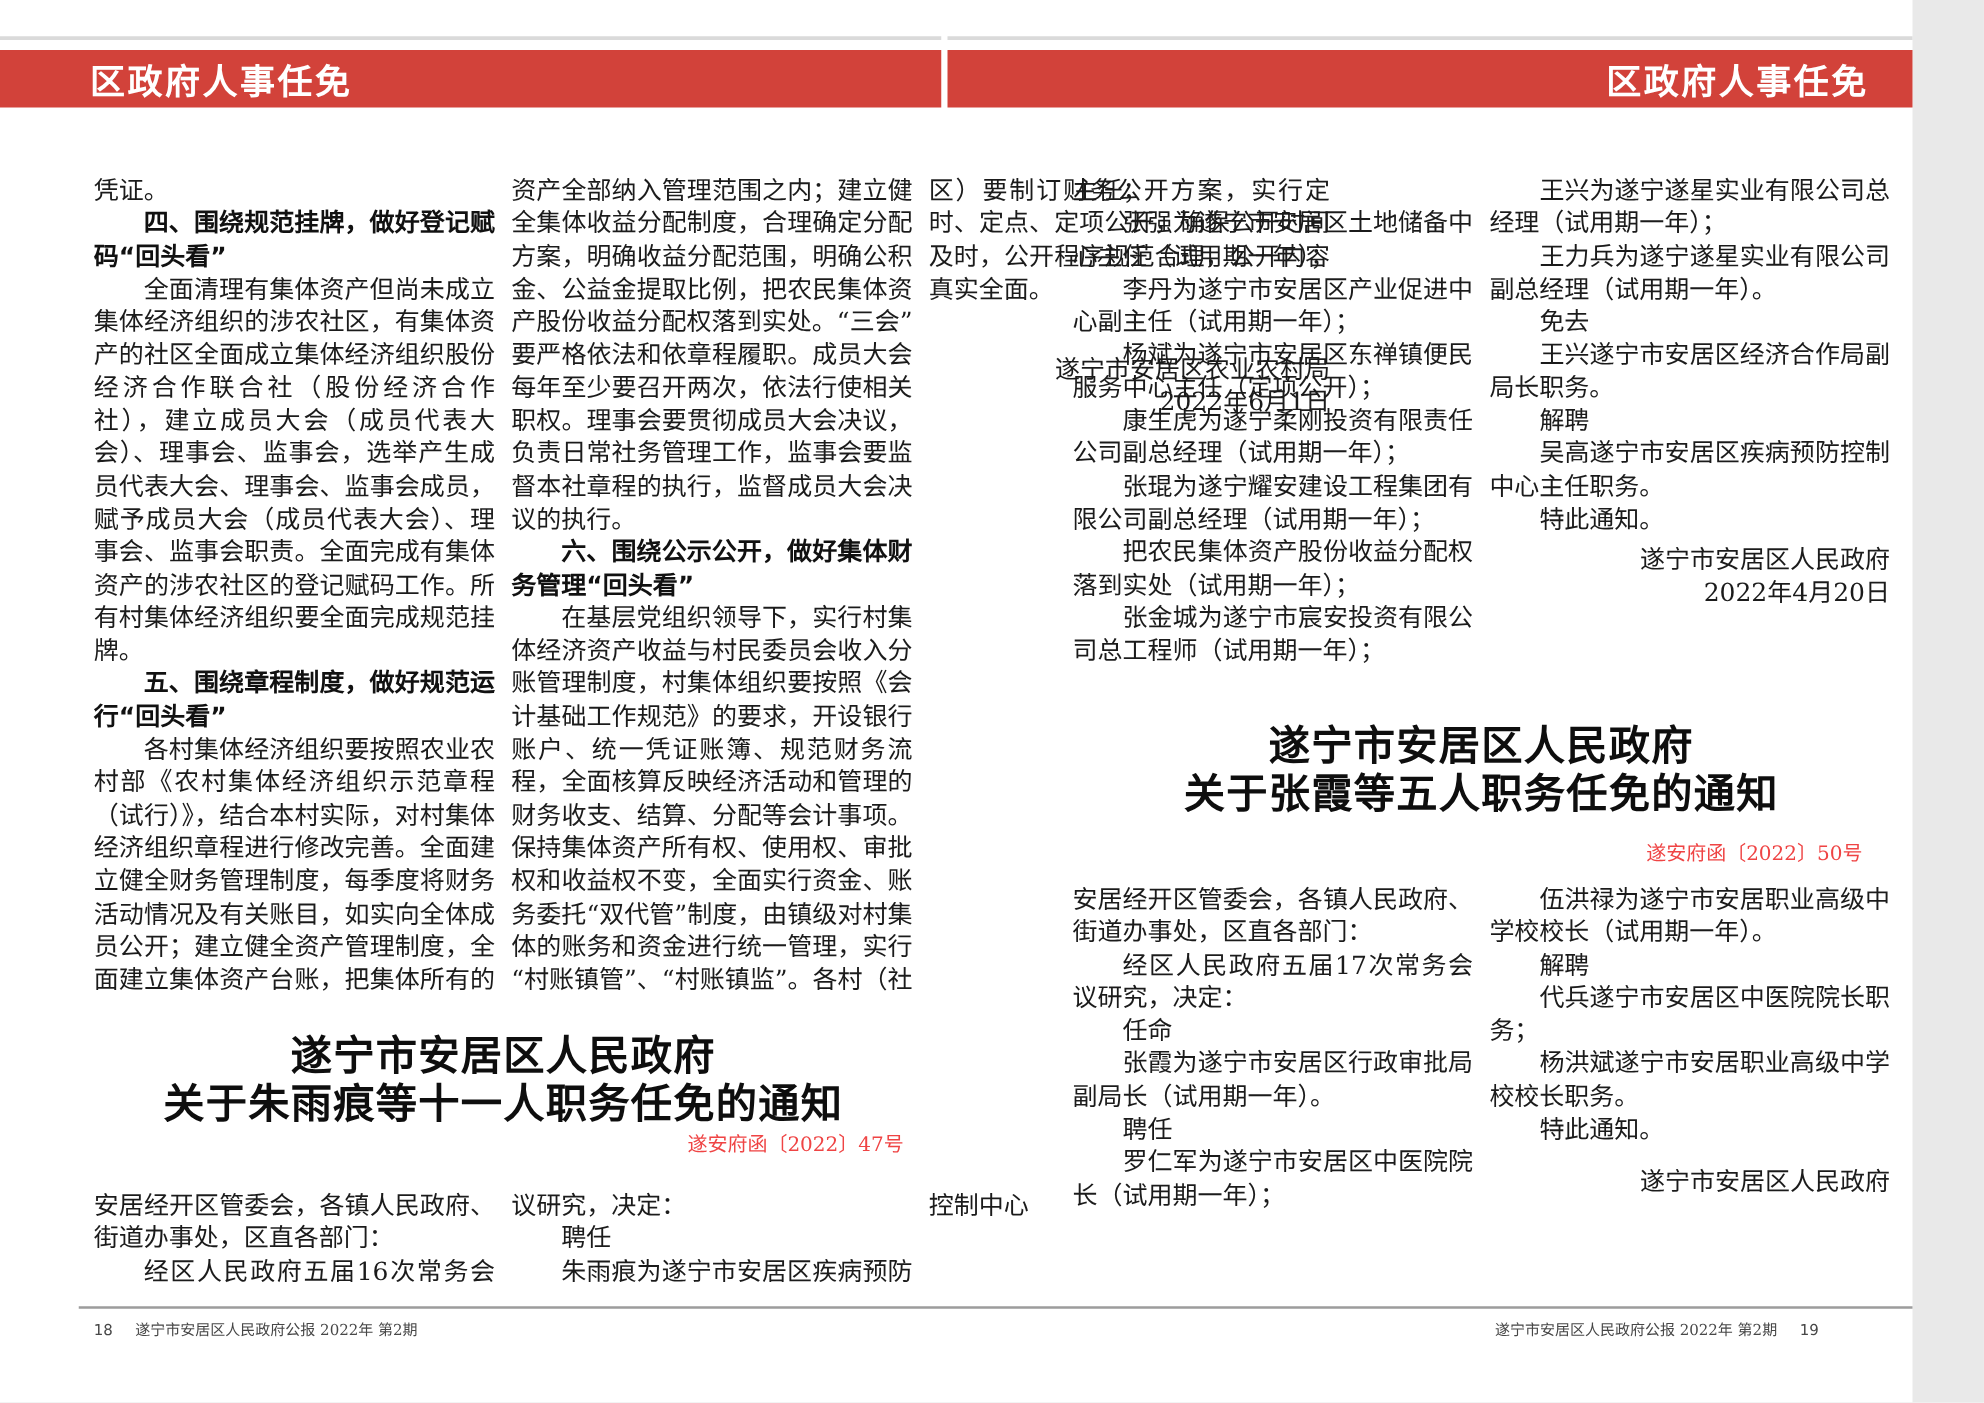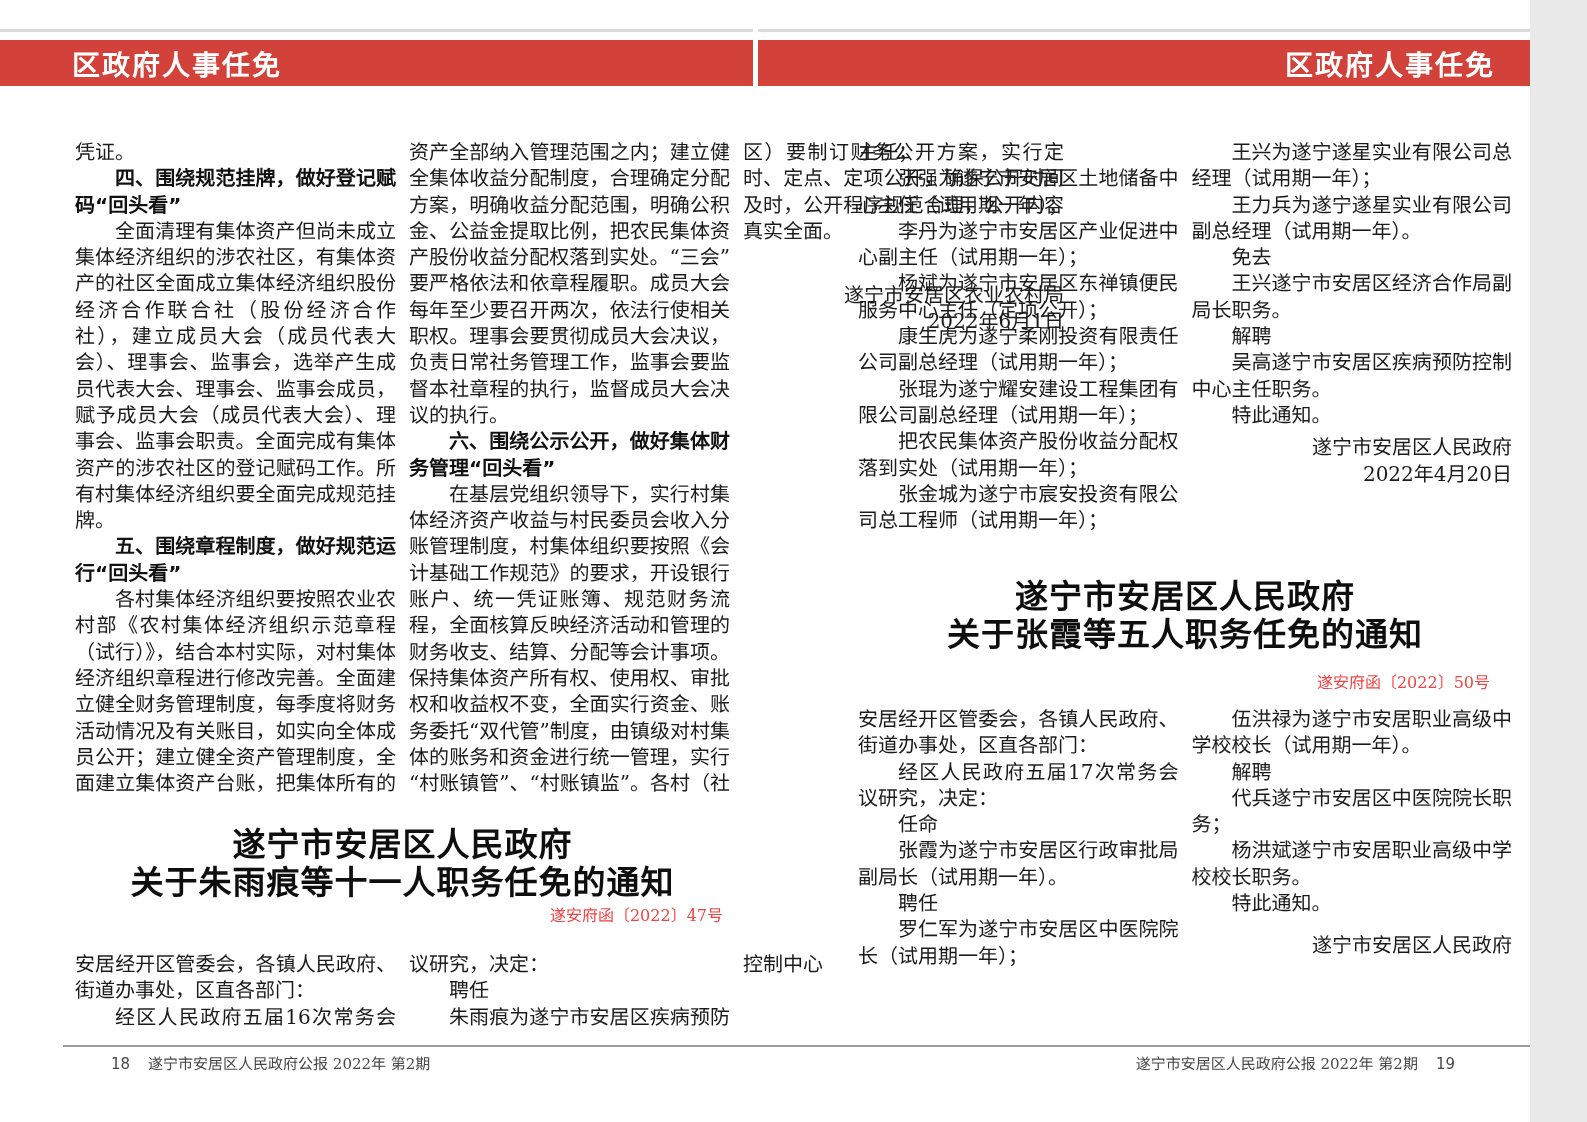--- a/index.html
+++ b/index.html
@@ -37,22 +37,22 @@
 
   .notice-title{
     position:absolute;text-align:center;
     font-family:"DejaVu Sans","Liberation Sans",sans-serif;font-weight:900;
     font-size:33px;line-height:38px;color:#0e0e0e;letter-spacing:1px;
   }
   .doc-no{position:absolute;text-align:right;font-size:16px;line-height:22px;color:#ef4444;}
 
   .footline{position:absolute;top:1045px;left:63px;width:1519px;height:2px;background:#9c9c9c;}
   .footer{
-    position:absolute;top:1054px;font-size:15px;line-height:20px;color:#474747;
-    display:flex;align-items:center;margin-left:36px;
+    position:absolute;top:1054px;font-size:12px;line-height:20px;color:#474747;
+    display:flex;align-items:center;
   }
   .footer.left{left:75px;}
   .footer.right{right:75px;}
   .footer .pgno{font-family:"DejaVu Sans","Liberation Sans",sans-serif;}
   .footer.left .pgno{margin-right:18px;}
   .footer.right .pgno{margin-left:18px;}
 </style>
 </head>
 <body>
 

